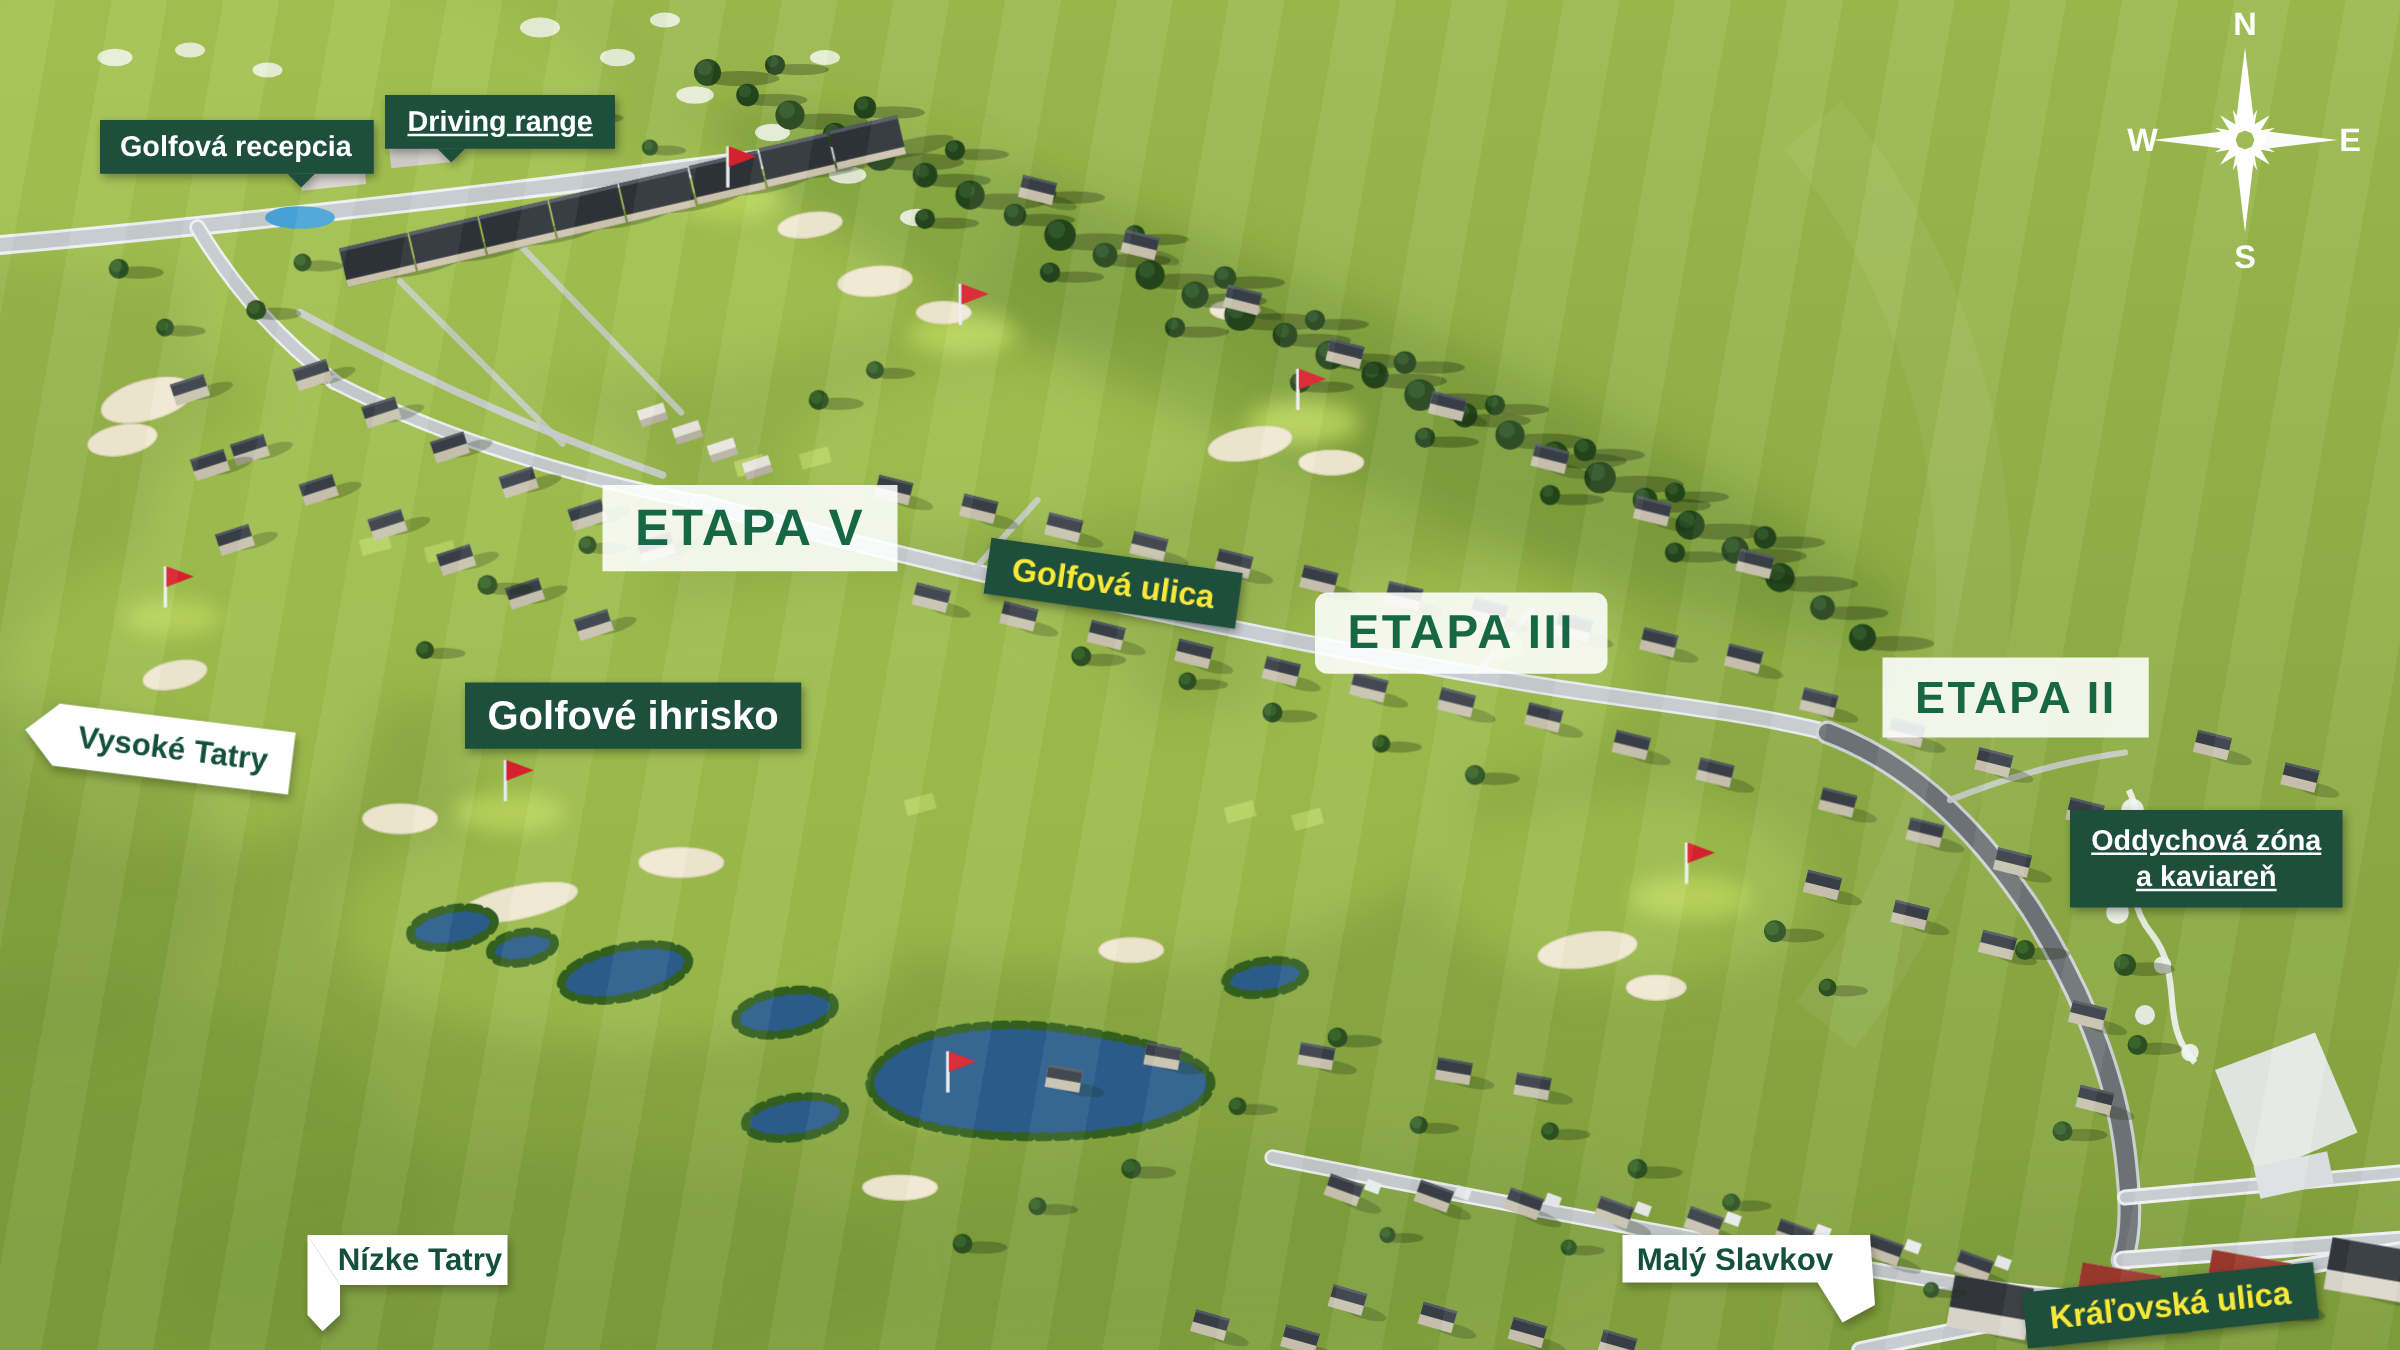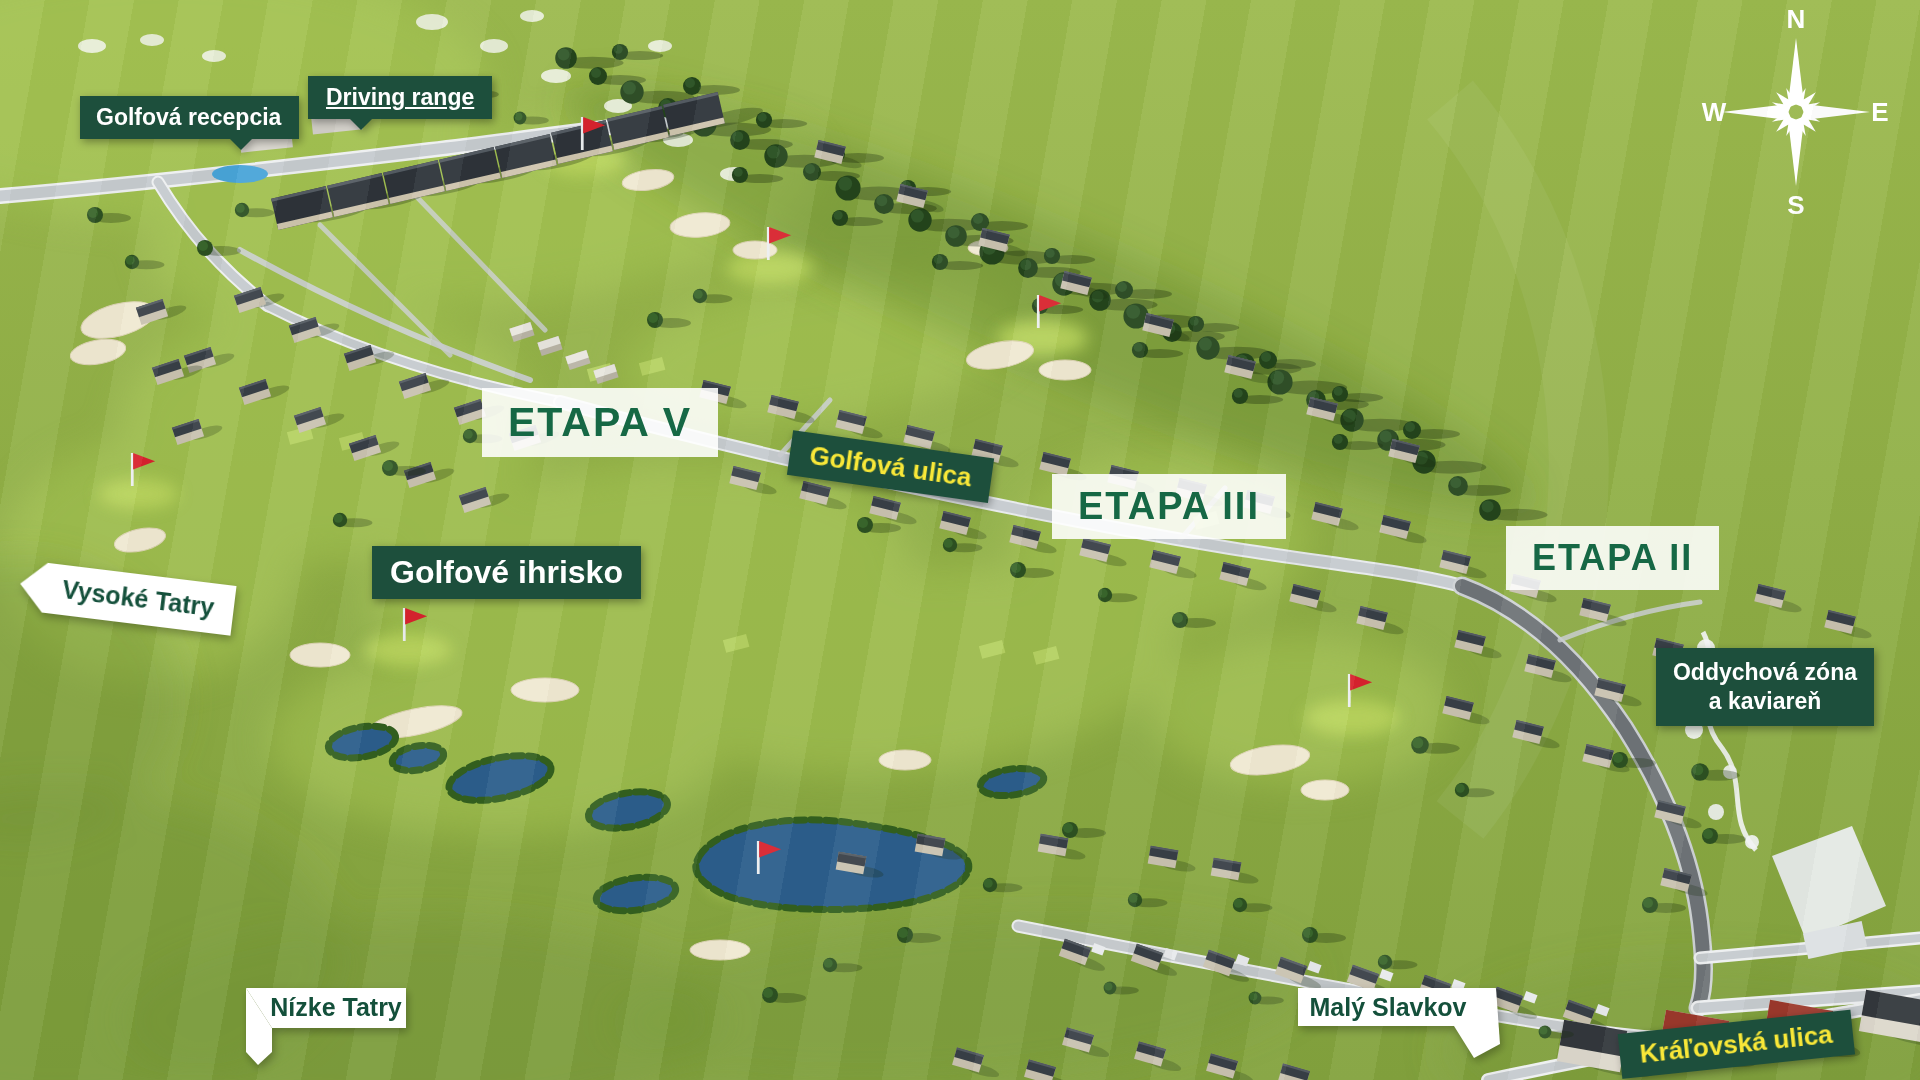--- a/index.html
+++ b/index.html
@@ -458,30 +458,30 @@
 
 <div id="stripes"></div>
 
 <div class="lbl tag-green ptr ptr-right" style="left:80px;top:96px;padding-left:16px;"><span>Golfová recepcia</span></div>
 
 <div class="lbl tag-green ptr ptr-left" style="left:308px;top:76px;text-decoration:underline;"><span>Driving range</span></div>
 
 <div class="lbl etapa" style="left:482px;top:356px;font-size:41px;padding:11px 26px;margin-top:32px;">ETAPA V</div>
 
 
-<div class="lbl etapa" style="left:1052px;top:474px;font-size:38px;padding:11px 26px;">ETAPA III</div>
+<div class="lbl etapa" style="left:1052px;top:474px;font-size:38px;padding:11px 26px;border-radius:10px;">ETAPA III</div>
 
 <div class="lbl etapa" style="left:1506px;top:526px;font-size:36px;padding:11px 26px;">ETAPA II</div>
 
 
 <div class="lbl banner" style="left:790px;top:430px;transform:rotate(8deg);">Golfová ulica</div>
 
 <div class="lbl tag-green" style="left:372px;top:546px;font-size:32px;">Golfové ihrisko</div>
 
-<div class="lbl tag-green twoline" style="left:1656px;top:648px;">
+<div class="lbl tag-green twoline" style="left:1656px;top:648px;text-decoration:underline;">
   <div>Oddychová zóna</div>
   <div>a kaviareň</div>
 </div>
 
 <div class="lbl banner" style="left:1620px;top:1034px;transform:rotate(-6deg);">Kráľovská ulica</div>
 
 <svg class="sign" style="left:16px;top:570px;transform:rotate(7deg);" width="225" height="60" viewBox="0 0 225 60">
   <polygon points="28,3 218,3 218,53 28,53 3,27" fill="#ffffff"></polygon>
   <text x="122" y="36" font-size="25" text-anchor="middle">Vysoké Tatry</text>
 </svg>

